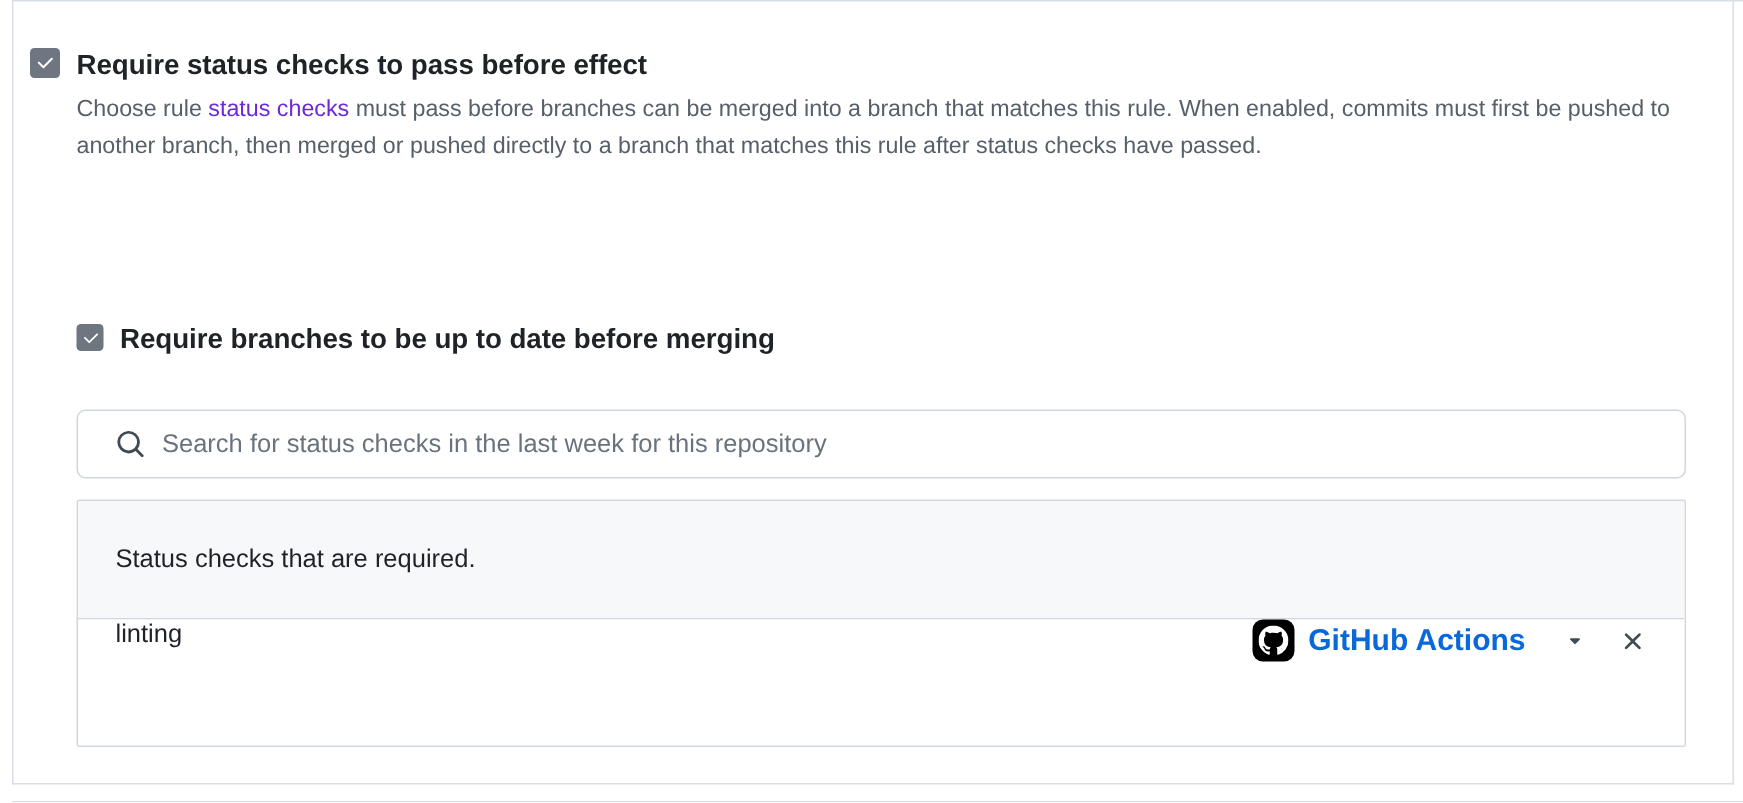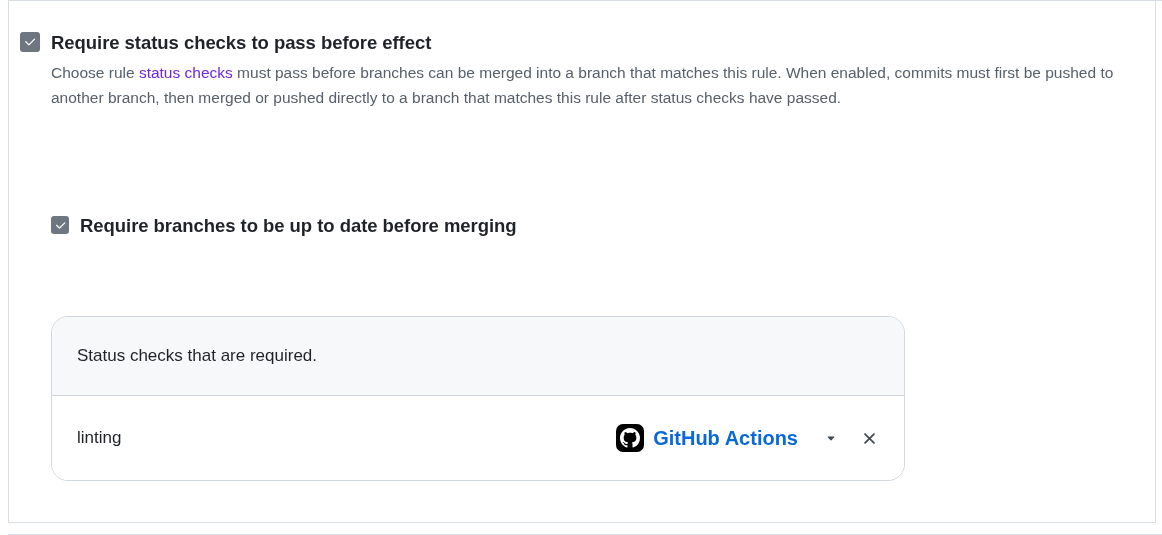--- a/index.html
+++ b/index.html
@@ -148,46 +148,46 @@
   }
   .search-input::placeholder {
     color: #6a737d;
     opacity: 1;
   }
 
   
   .checks-box {
     position: absolute;
     left: 51px;
-    top: 316px;
-    width: 854px;
+    top: 333px;
+    width: 1073px;
     height: 165px;
     border: 1px solid #d0d7de;
-    border-radius: 17px;
+    border-radius: 2px;
     background: #ffffff;
     box-sizing: border-box;
     overflow: hidden;
   }
   .checks-header {
     height: 79px;
     background: #f6f8fa;
     border-bottom: 1px solid #d0d7de;
     display: flex;
     align-items: center;
     padding-left: 25px;
     box-sizing: border-box;
   }
   .checks-header-text {
     font-size: 17px;
     color: #1f2328;
   }
   .checks-row {
     height: 84px;
     display: flex;
-    align-items: center;
+    align-items: flex-start;
     padding: 0 22px 0 25px;
     box-sizing: border-box;
     background: #ffffff;
   }
   .check-name {
     font-size: 17px;
     color: #1f2328;
     flex: 1 1 auto;
   }
   .row-right {
@@ -262,20 +262,28 @@
     <span class="checkbox small">
       <svg width="13" height="13" viewBox="0 0 16 16" aria-hidden="true">
         <path fill="#ffffff" d="M13.78 4.22a.75.75 0 0 1 0 1.06l-6.5 6.5a.75.75 0 0 1-1.06 0l-3.5-3.5a.75.75 0 1 1 1.06-1.06L6.75 10.19l5.97-5.97a.75.75 0 0 1 1.06 0Z"></path>
       </svg>
     </span>
     <div class="check-body">
       <div class="check-title">Require branches to be up to date before merging</div>
     </div>
   </div>
 
+  <div class="search-wrap">
+    <span class="search-icon">
+      <svg width="20" height="20" viewBox="0 0 16 16" aria-hidden="true">
+        <path fill="currentColor" d="M10.68 11.74a6 6 0 0 1-7.922-8.982 6 6 0 0 1 8.982 7.922l3.04 3.04a.749.749 0 0 1-.326 1.275.749.749 0 0 1-.734-.215ZM11.5 7a4.499 4.499 0 1 0-8.997 0A4.499 4.499 0 0 0 11.5 7Z"></path>
+      </svg>
+    </span>
+    <input class="search-input" type="text" placeholder="Search for status checks in the last week for this repository" style="">
+  </div>
 
   <div class="checks-box">
     <div class="checks-header">
       <span class="checks-header-text">Status checks that are required.</span>
     </div>
     <div class="checks-row">
       <span class="check-name">linting</span>
       <div class="row-right">
         <span class="gh-logo">
           <svg width="20" height="20" viewBox="0 0 16 16" aria-hidden="true">

